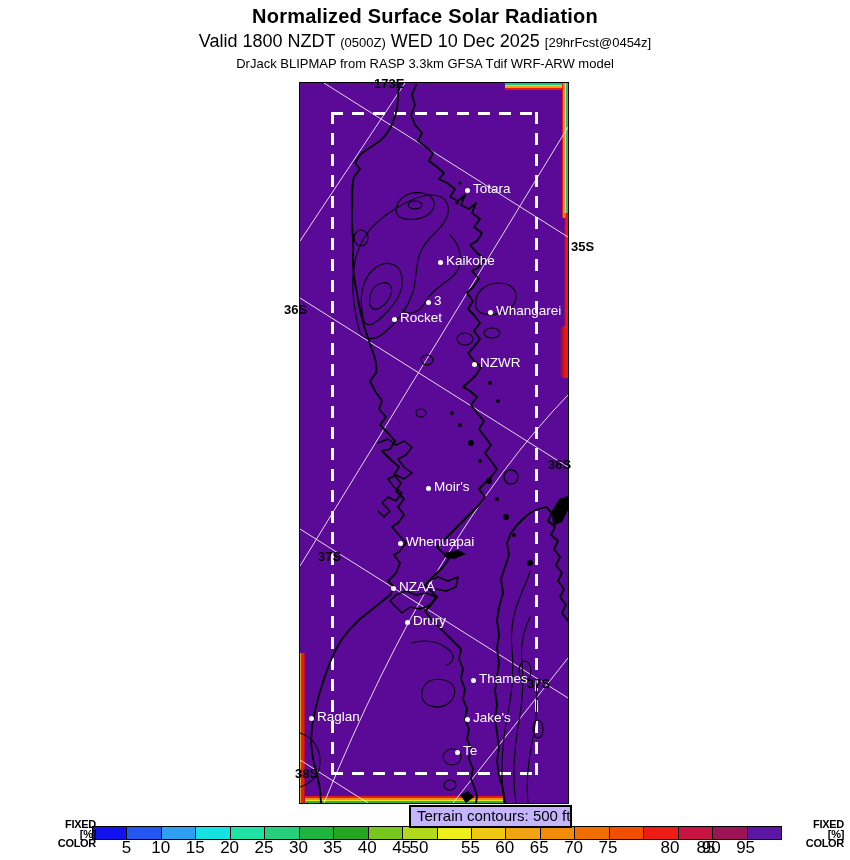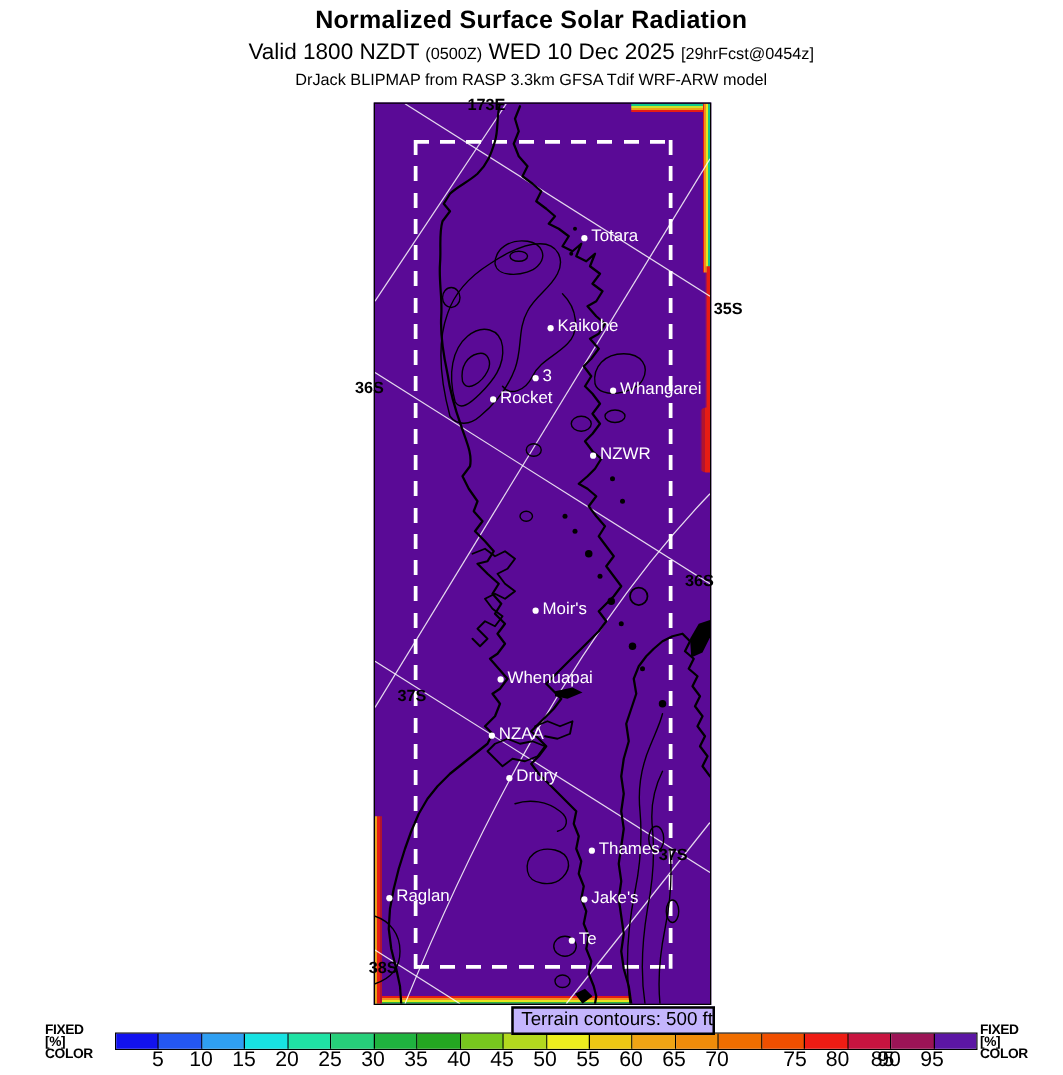--- a/index.html
+++ b/index.html
@@ -27,21 +27,21 @@
   
   .terrain-note{position:absolute;left:409px;top:805px;background:#c4b5fd;border:2px solid #000;
        font-size:15px;padding:0px 0 2px 6px;white-space:nowrap;z-index:40;}
   
   .cbar{position:absolute;left:92px;top:826px;width:688px;height:12px;border:1px solid #000;
         display:flex;box-sizing:content-box;}
   .cbar .seg{flex:1 1 0;border-right:1px solid #000;box-sizing:border-box;}
   .cbar .seg:last-child{border-right:none;}
   .cticks{position:absolute;left:92px;top:838px;width:688px;height:20px;}
   .cticks span{position:absolute;transform:translateX(-50%);font-size:17px;}
-  .cb-side{position:absolute;top:820px;width:60px;text-align:left;font-size:11px;font-weight:bold;
+  .cb-side{position:absolute;top:820px;width:60px;text-align:right;font-size:11px;font-weight:bold;
            line-height:9.5px;letter-spacing:-.3px;}
   .cb-side div{margin:0;}
 </style>
 </head>
 <body>
 
 <div class="page">
 
   <div class="titles">
     <div class="t1">Normalized Surface Solar Radiation</div>
@@ -228,26 +228,26 @@
   <div class="cticks" id="cticks">
       <span style="left: 34.4px;">5</span>
       <span style="left: 68.8px;">10</span>
       <span style="left: 103.2px;">15</span>
       <span style="left: 137.6px;">20</span>
       <span style="left: 172px;">25</span>
       <span style="left: 206.4px;">30</span>
       <span style="left: 240.8px;">35</span>
       <span style="left: 275.2px;">40</span>
       <span style="left: 309.6px;">45</span>
-      <span style="left: 344px; text-align: right;">50</span>
+      <span style="left: 327px; text-align: right;">50</span>
       <span style="left: 378.4px;">55</span>
       <span style="left: 412.8px;">60</span>
       <span style="left: 447.2px;">65</span>
       <span style="left: 481.6px;">70</span>
-      <span style="left: 544px;">75</span>
+      <span style="left: 516px;">75</span>
       <span style="left: 550px; margin-left: 28px;">80</span>
       <span style="left: 614px;">85</span>
       <span style="left: 619.2px;">90</span>
       <span style="left: 653.6px;">95</span>
     </div>
   <div class="cb-side" id="cbside-left" style="left:36px;">
       <div>FIXED</div>
       <div>[%]</div>
       <div>COLOR</div>
     </div>

